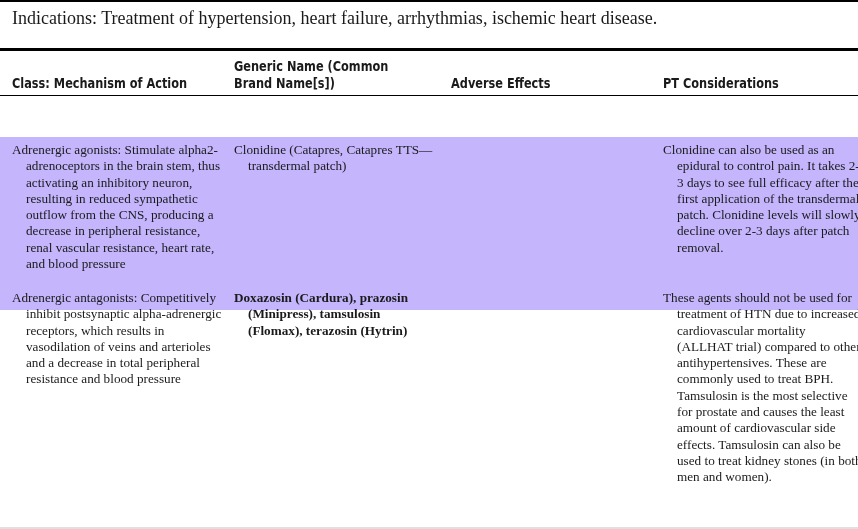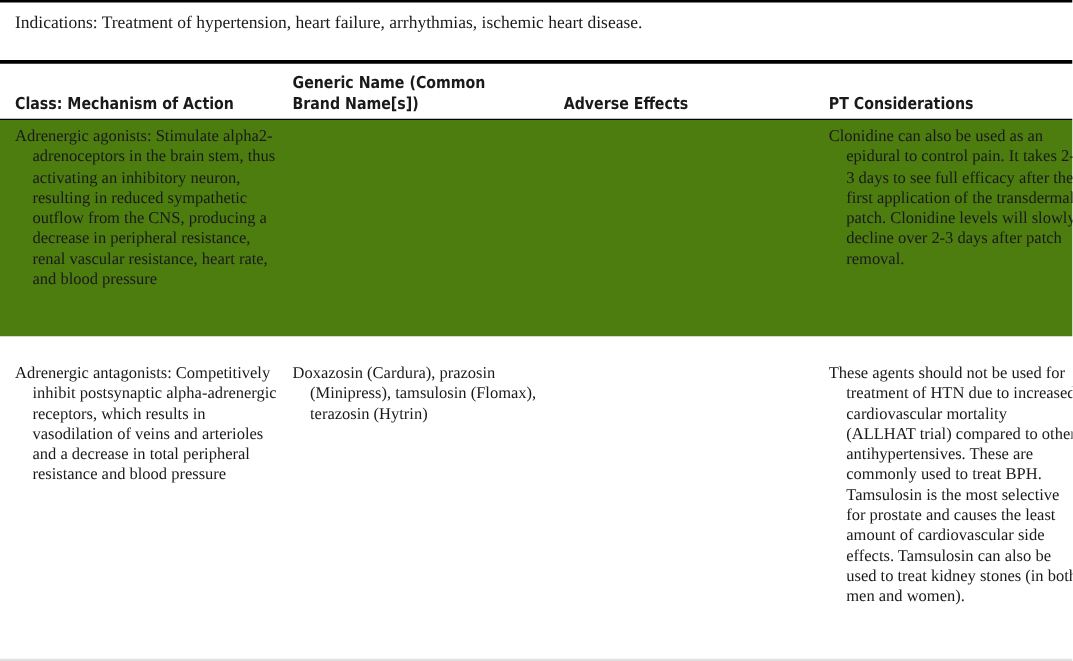--- a/index.html
+++ b/index.html
@@ -25,21 +25,21 @@
       position: absolute;
       left: 0; top: 0;
       width: 858px;
       height: 2px;
       background: #000;
     }
     .notes {
       position: absolute;
       left: 12px;
       top: 10px;
-      font-size: 14px;
+      font-size: 18px;
       line-height: 17px;
     }
     .mid-rule {
       position: absolute;
       left: 0; top: 48px;
       width: 858px;
       height: 3px;
       background: #000;
     }
     .header-row {
@@ -58,21 +58,21 @@
       line-height: 17px;
       transform: scaleX(0.86);
       transform-origin: left bottom;
       white-space: nowrap;
     }
     .row {
       position: absolute;
       left: 0;
       width: 858px;
     }
-    .row.shaded { background: #4d7c0f; }
+    .row.shaded { background: #c4b5fd; margin-top: 41px; }
     .cell {
       position: absolute;
       top: 5px;
       font-size: 13.2px;
       line-height: 16.3px;
       padding-left: 14px;
       text-indent: -14px;
     }
     .c1 { left: 12px; }
     .c2 { left: 234px; }
@@ -105,23 +105,24 @@
     <div class="hcell" style="left:234px;">
       <div>Generic Name (Common</div>
       <div>Brand Name[s])</div>
     </div>
     <div class="hcell" style="left:451px;">Adverse Effects</div>
     <div class="hcell" style="left:663px;">PT Considerations</div>
   </div>
 
   <div class="row shaded" style="top:96px; height:173px;">
     <div class="cell c1" style="width:200px;">Adrenergic agonists: Stimulate alpha2-adrenoceptors in the brain stem, thus activating an inhibitory neuron, resulting in reduced sympathetic outflow from the CNS, producing a decrease in peripheral resistance, renal vascular resistance, heart rate, and blood pressure</div>
+    <div class="cell c2" style="width:200px;">Clonidine (Catapres, Catapres TTS—transdermal patch)</div>
     <div class="cell c4" style="width:186px;">Clonidine can also be used as an epidural to control pain. It takes 2-3 days to see full efficacy after the first application of the transdermal patch. Clonidine levels will slowly decline over 2-3 days after patch removal.</div>
   </div>
 
   <div class="row" style="top:285px; height:258px;padding-left:31px;">
     <div class="cell c1" style="width:200px;">Adrenergic antagonists: Competitively inhibit postsynaptic alpha-adrenergic receptors, which results in vasodilation of veins and arterioles and a decrease in total peripheral resistance and blood pressure</div>
-    <div class="cell c2" style="width:190px;">Doxazosin (Cardura), prazosin (Minipress), tamsulosin (Flomax), terazosin (Hytrin)</div>
+    <div class="cell c2" style="width:190px;font-weight:bold;">Doxazosin (Cardura), prazosin (Minipress), tamsulosin (Flomax), terazosin (Hytrin)</div>
     <div class="cell c4" style="width:186px;">These agents should not be used for treatment of HTN due to increased cardiovascular mortality (ALLHAT trial) compared to other antihypertensives. These are commonly used to treat BPH. Tamsulosin is the most selective for prostate and causes the least amount of cardiovascular side effects. Tamsulosin can also be used to treat kidney stones (in both men and women).</div>
   </div>
 
   <div class="bottom-rule"></div>
 </div>
 
 </body></html>

